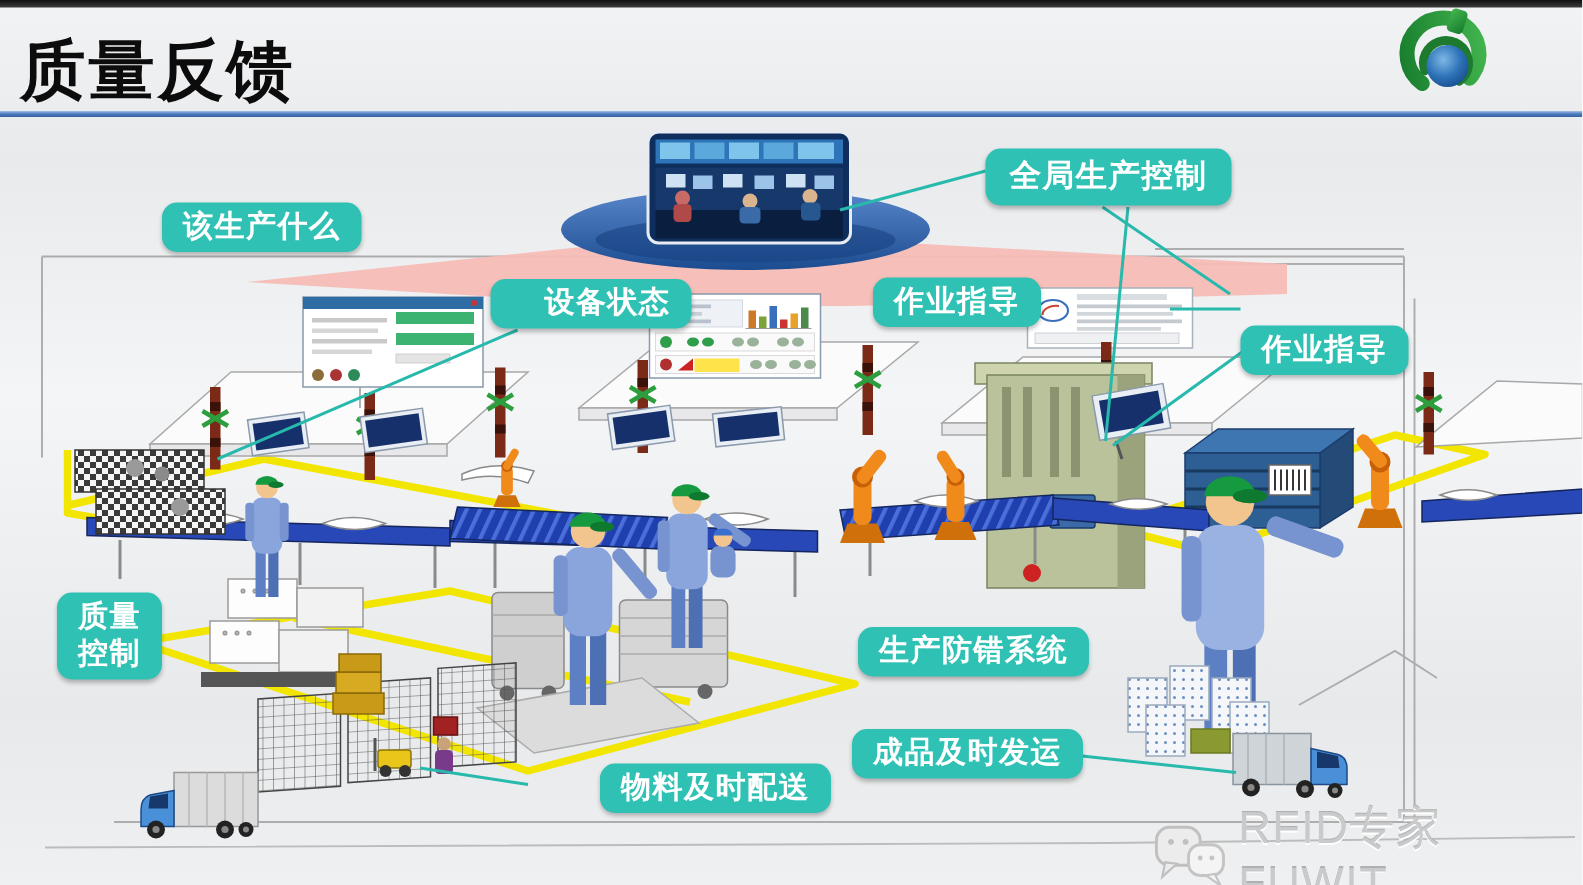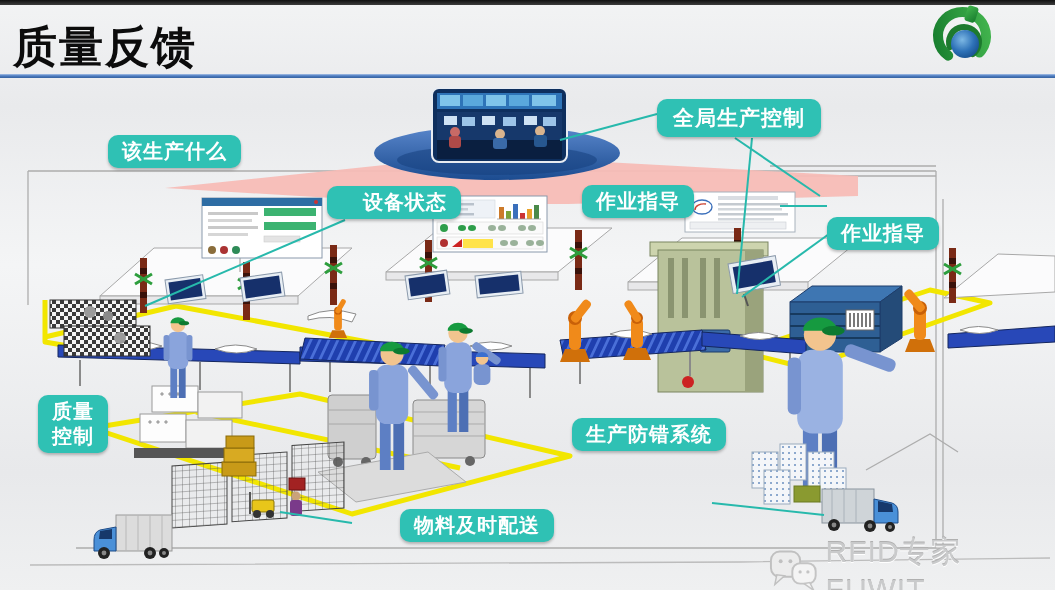--- a/index.html
+++ b/index.html
@@ -511,20 +511,21 @@
 
   <div class="callout" style="left:108px;top:135px;">该生产什么</div>
   <div class="callout" style="left:327px;top:186px;padding-left:36px;">设备状态</div>
   <div class="callout" style="left:582px;top:185px;">作业指导</div>
   <div class="callout big" style="left:657px;top:99px;">全局生产控制</div>
   <div class="callout" style="left:827px;top:189px;margin-top:28px;">作业指导</div>
   <div class="callout" style="left:38px;top:395px;">质量
 控制</div>
   <div class="callout" style="left:572px;top:418px;">生产防错系统</div>
   <div class="callout" style="left:352px;top:509px;margin-left:48px;">物料及时配送</div>
+  <div class="callout" style="left:568px;top:486px;">成品及时发运</div>
 
   <div class="watermark">
     <svg width="52" height="46" viewBox="0 0 52 46" style="margin-right:6px;">
       <rect x="2" y="4" width="30" height="26" rx="9" fill="#ececec" stroke="#c0c0c0" stroke-width="2"></rect>
       <polygon points="8,28 6,38 16,29" fill="#ececec" stroke="#c0c0c0" stroke-width="1.5"></polygon>
       <circle cx="12" cy="14" r="2" fill="#c0c0c0"></circle>
         <circle cx="22" cy="14" r="2" fill="#c0c0c0"></circle>
       <rect x="24" y="16" width="24" height="21" rx="8" fill="#f4f4f4" stroke="#c4c4c4" stroke-width="2"></rect>
       <circle cx="32" cy="25" r="1.7" fill="#c4c4c4"></circle>
         <circle cx="40" cy="25" r="1.7" fill="#c4c4c4"></circle>

